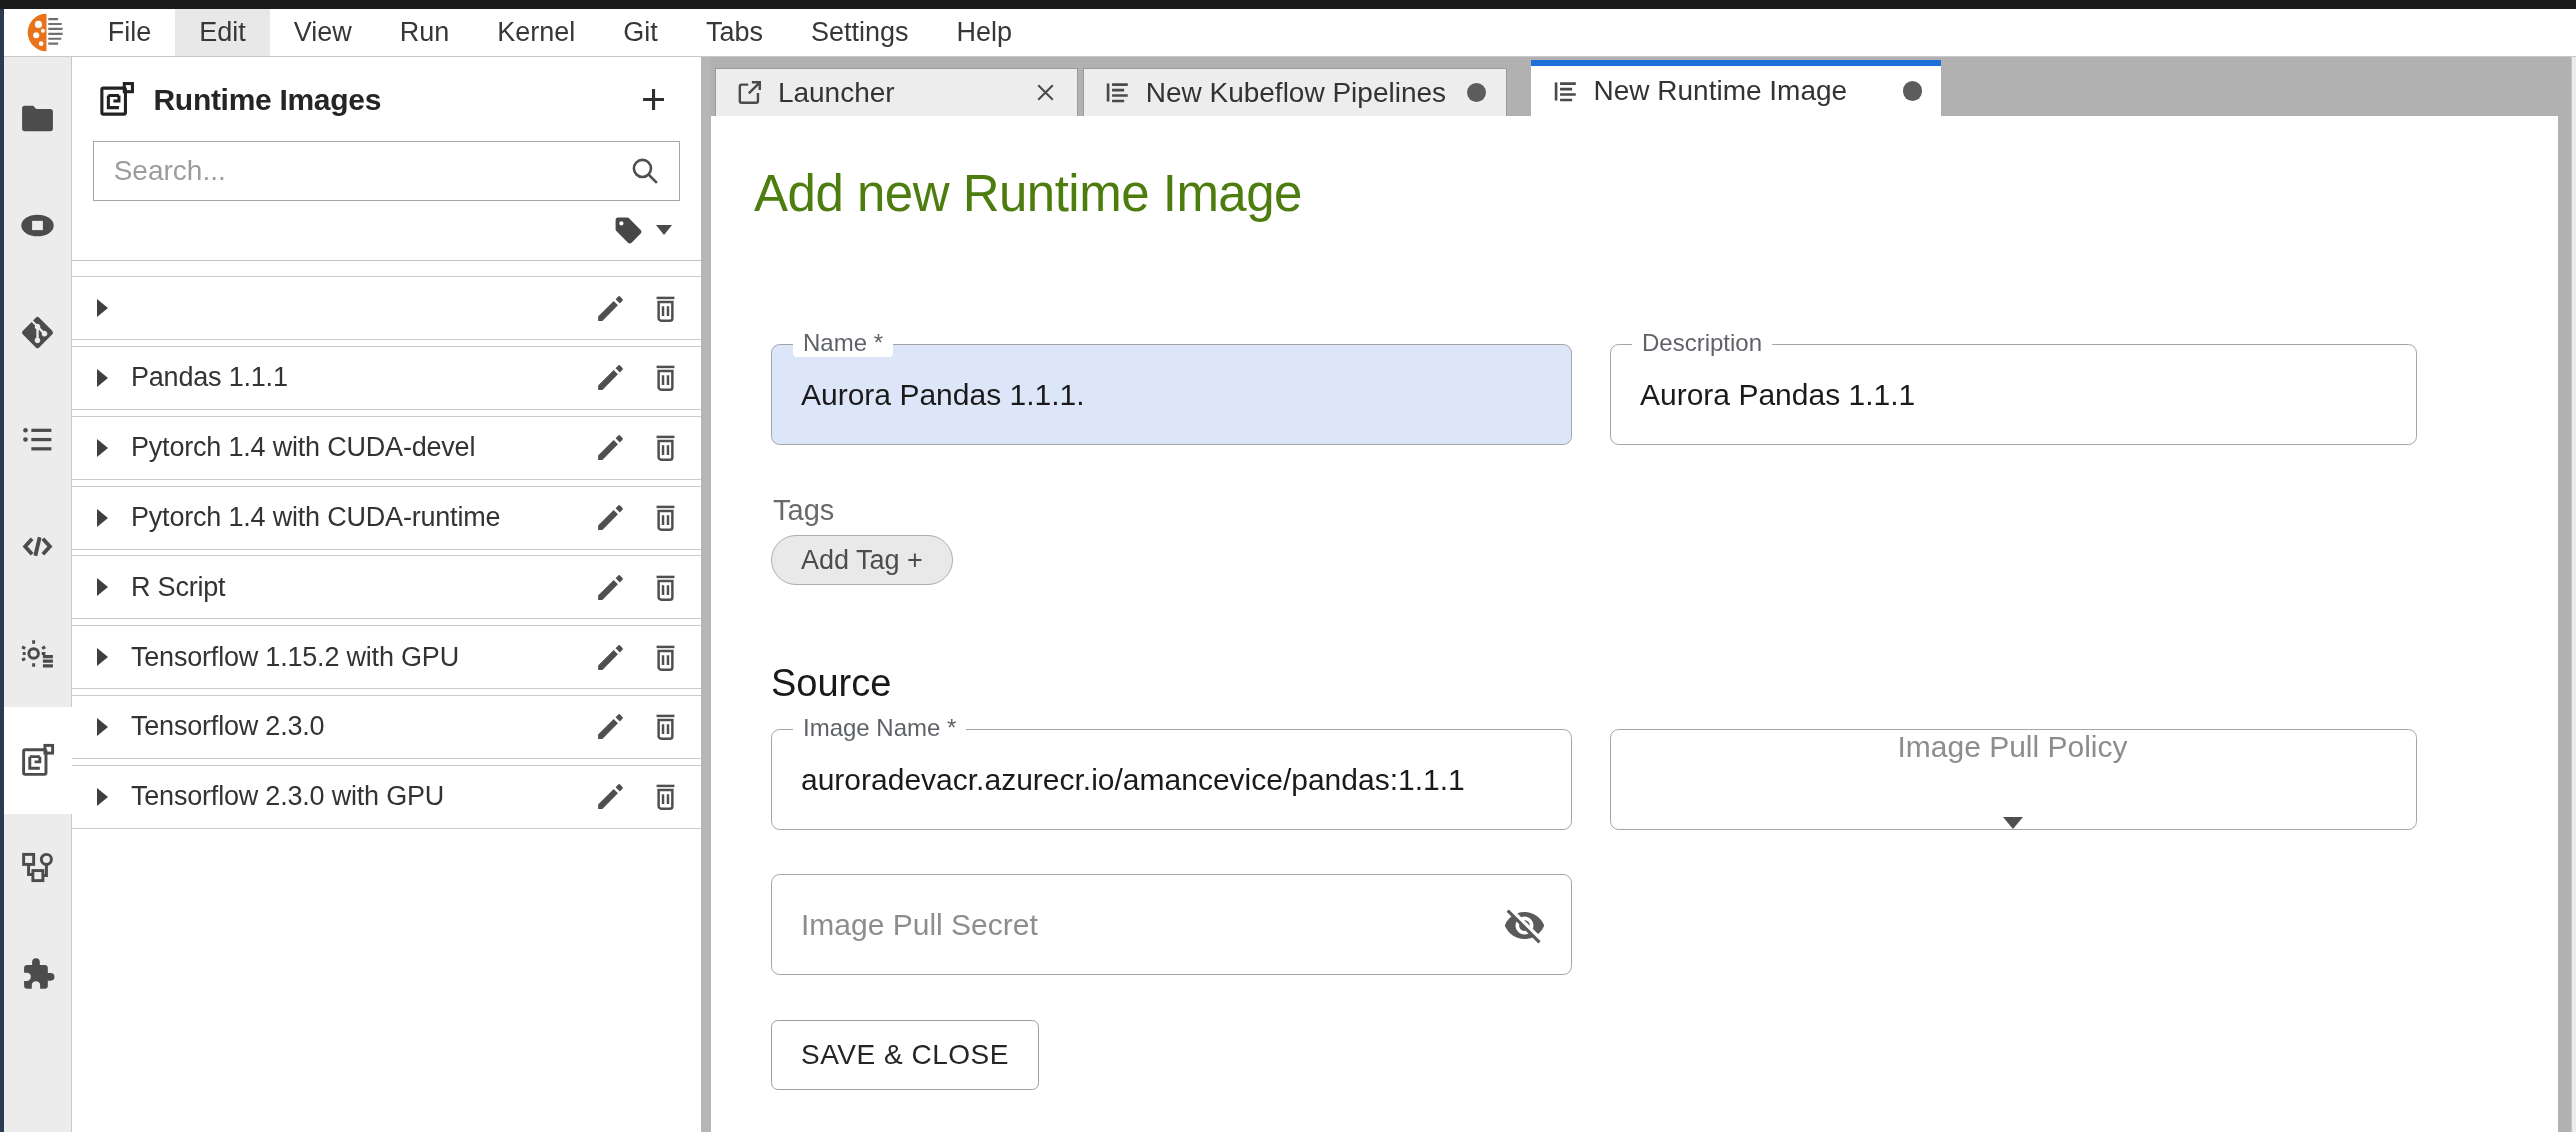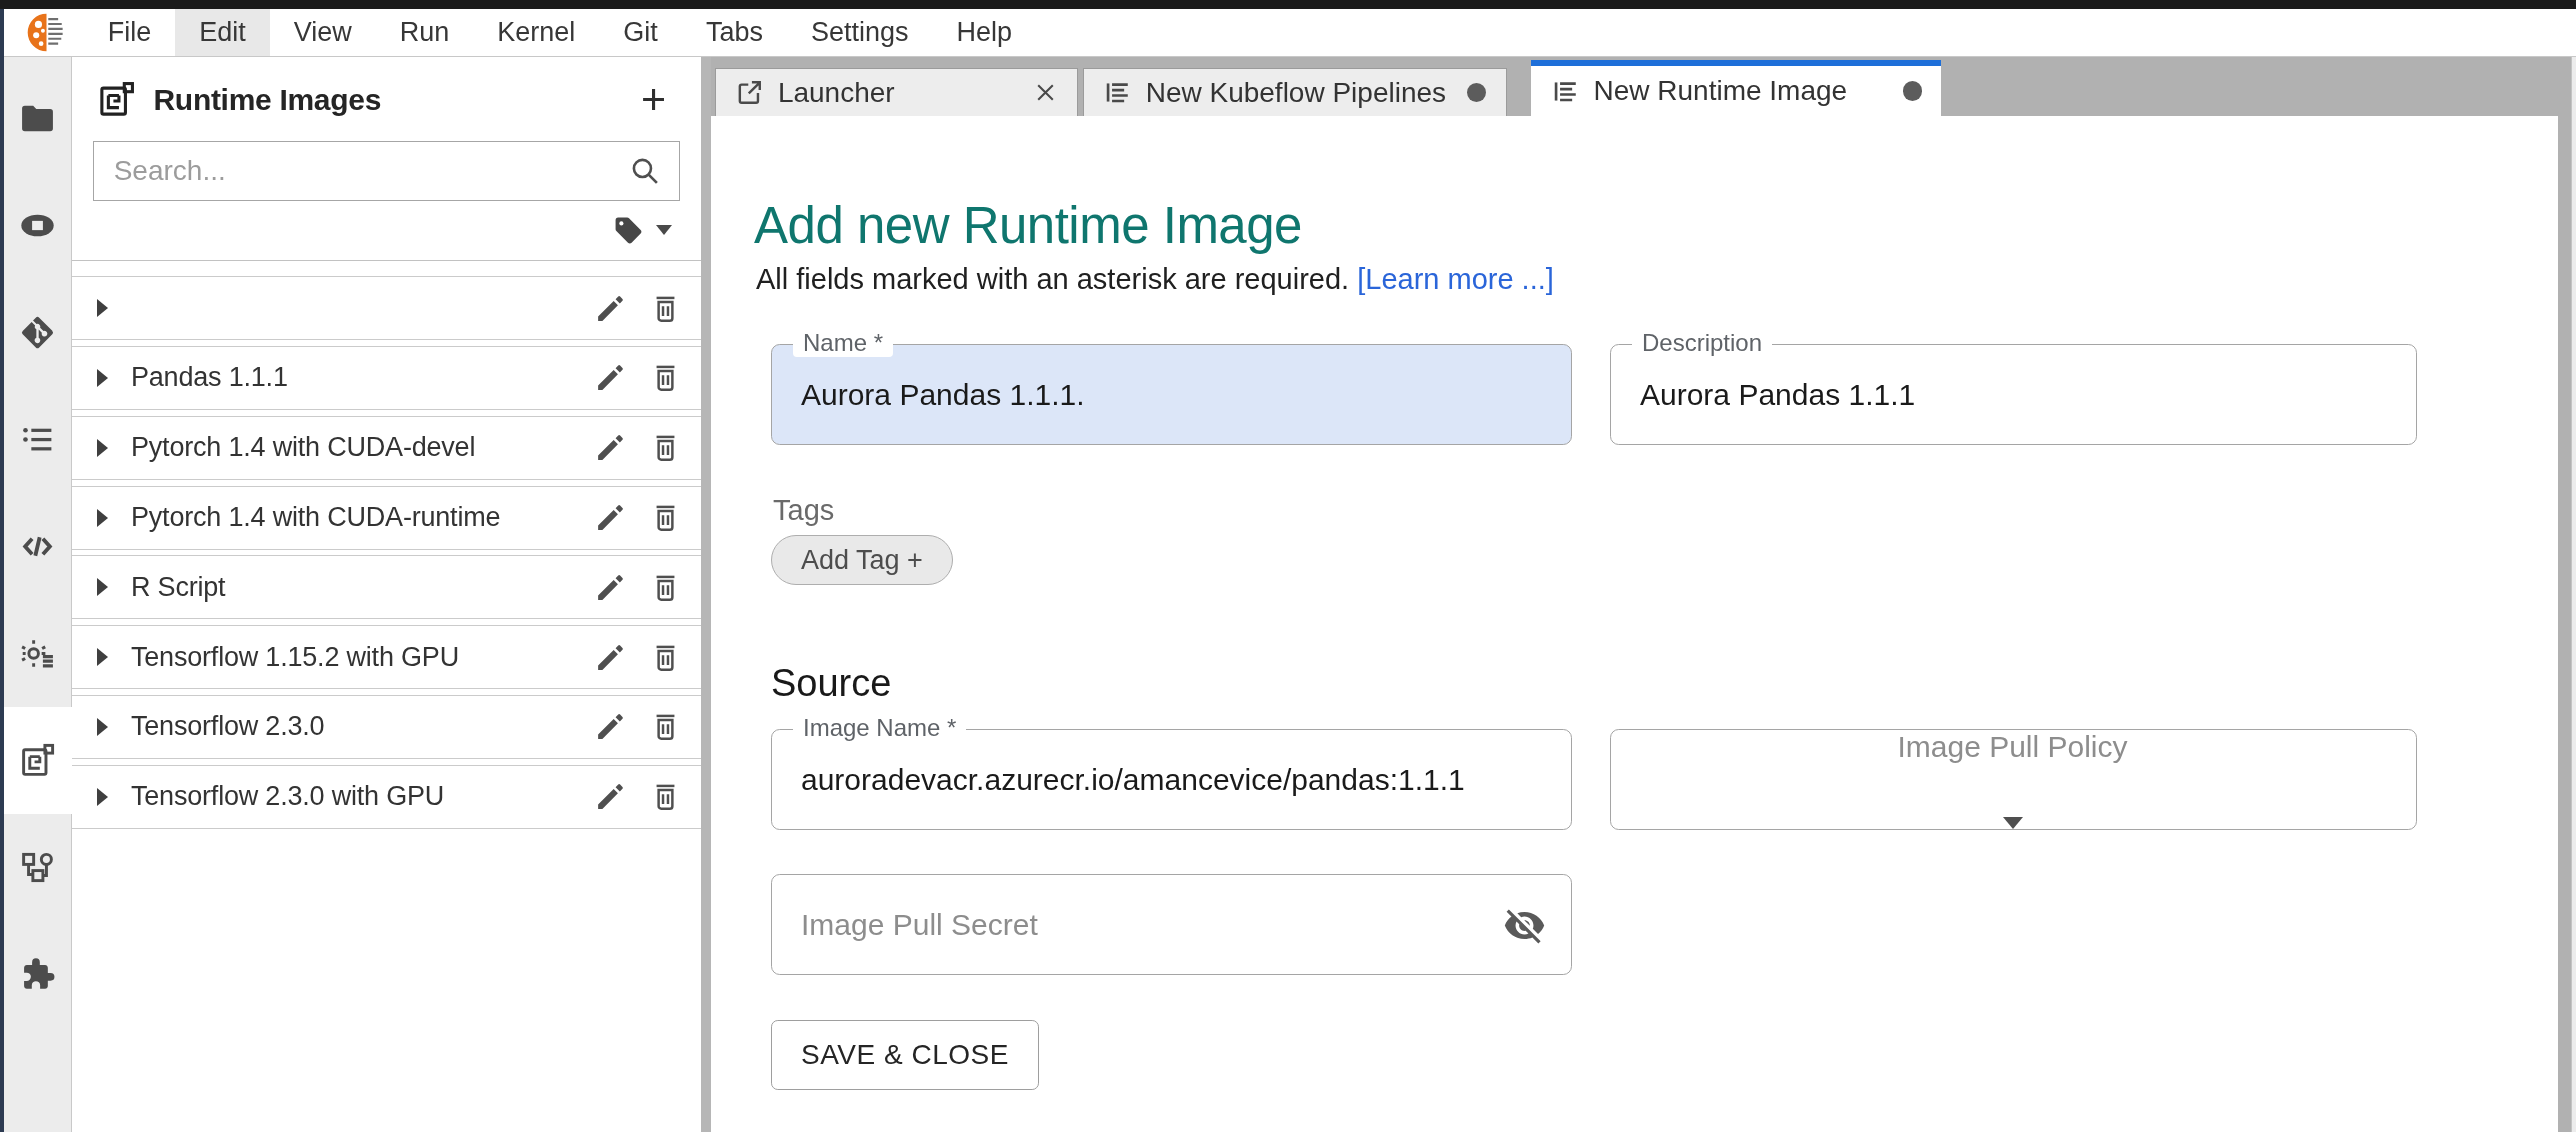--- a/index.html
+++ b/index.html
@@ -87,21 +87,21 @@
   .tab.active {
     height:56px; background:#fff; border:none; border-top:6.8px solid #1e6fd9;margin-left:20px;
   }
   .tab-icon { width:29px; height:29px; color:#4a4a4a; flex:0 0 auto; }
   .tab-label { margin-left:13.6px; white-space:nowrap; }
   .tab-close { width:25px; height:25px; color:#4a4a4a; margin-left:auto; cursor:pointer; }
   .tab-dot { width:19.4px; height:19.4px; border-radius:50%; background:#5c5c5c; margin-left:auto; }
 
   
   #main-content { position:absolute; left:711px; top:116px; width:1847px; bottom:0; background:#fff; }
-  #form-title { position:absolute; left:43px; top:48px; font-size:51px; font-weight:400; color:#0f766e; letter-spacing:-0.5px;margin-top:32px; }
+  #form-title { position:absolute; left:43px; top:48px; font-size:51px; font-weight:400; color:#4d7c0f; letter-spacing:-0.5px; }
   #required-note { position:absolute; left:45px; top:147px; font-size:29px; color:#202020; }
   #learn-more-link { color:#2a65d9; cursor:pointer; }
 
   .field {
     position:absolute; height:101px; border:1.9px solid #a5a5a5; border-radius:8.7px; background:#fff;
   }
   .field.name-bg { background:#dce6f8; }
   .field-label {
     position:absolute; top:-16.5px; left:21.3px; background:#fff; padding:0 9.7px;
     font-size:24px; color:#5f6368; border-radius:3.9px; white-space:nowrap;
@@ -467,24 +467,20 @@
           </svg>
         </span>
         <span class="tab-label">New Runtime Image</span>
         <span class="tab-dot"></span>
       </div>
     </div>
 </div>
 
 <div id="main-content">
   <div id="form-title">Add new Runtime Image</div>
-  <div id="required-note">
-    <span>All fields marked with an asterisk are required.</span>
-    <span id="learn-more-link">[Learn more ...]</span>
-  </div>
 
   <div class="field name-bg" id="field-name">
     <span class="field-label">Name *</span>
     <input type="text" value="Aurora Pandas 1.1.1." style="">
   </div>
 
   <div class="field" id="field-description">
     <span class="field-label">Description</span>
     <input type="text" value="Aurora Pandas 1.1.1" style="">
   </div>

